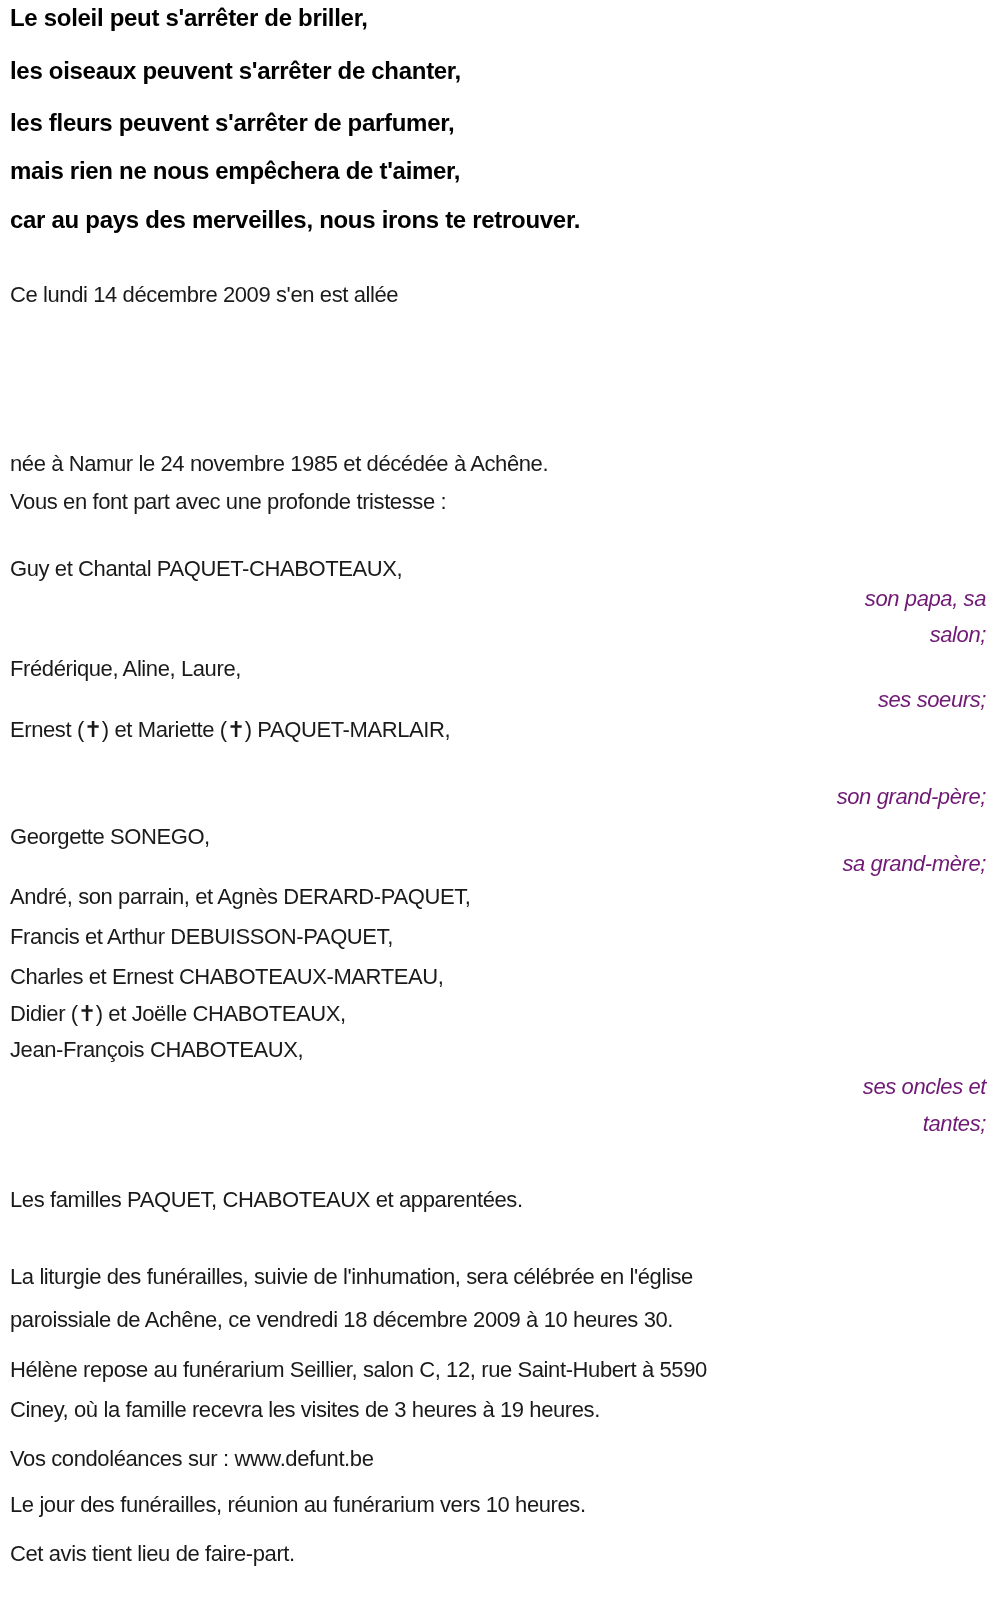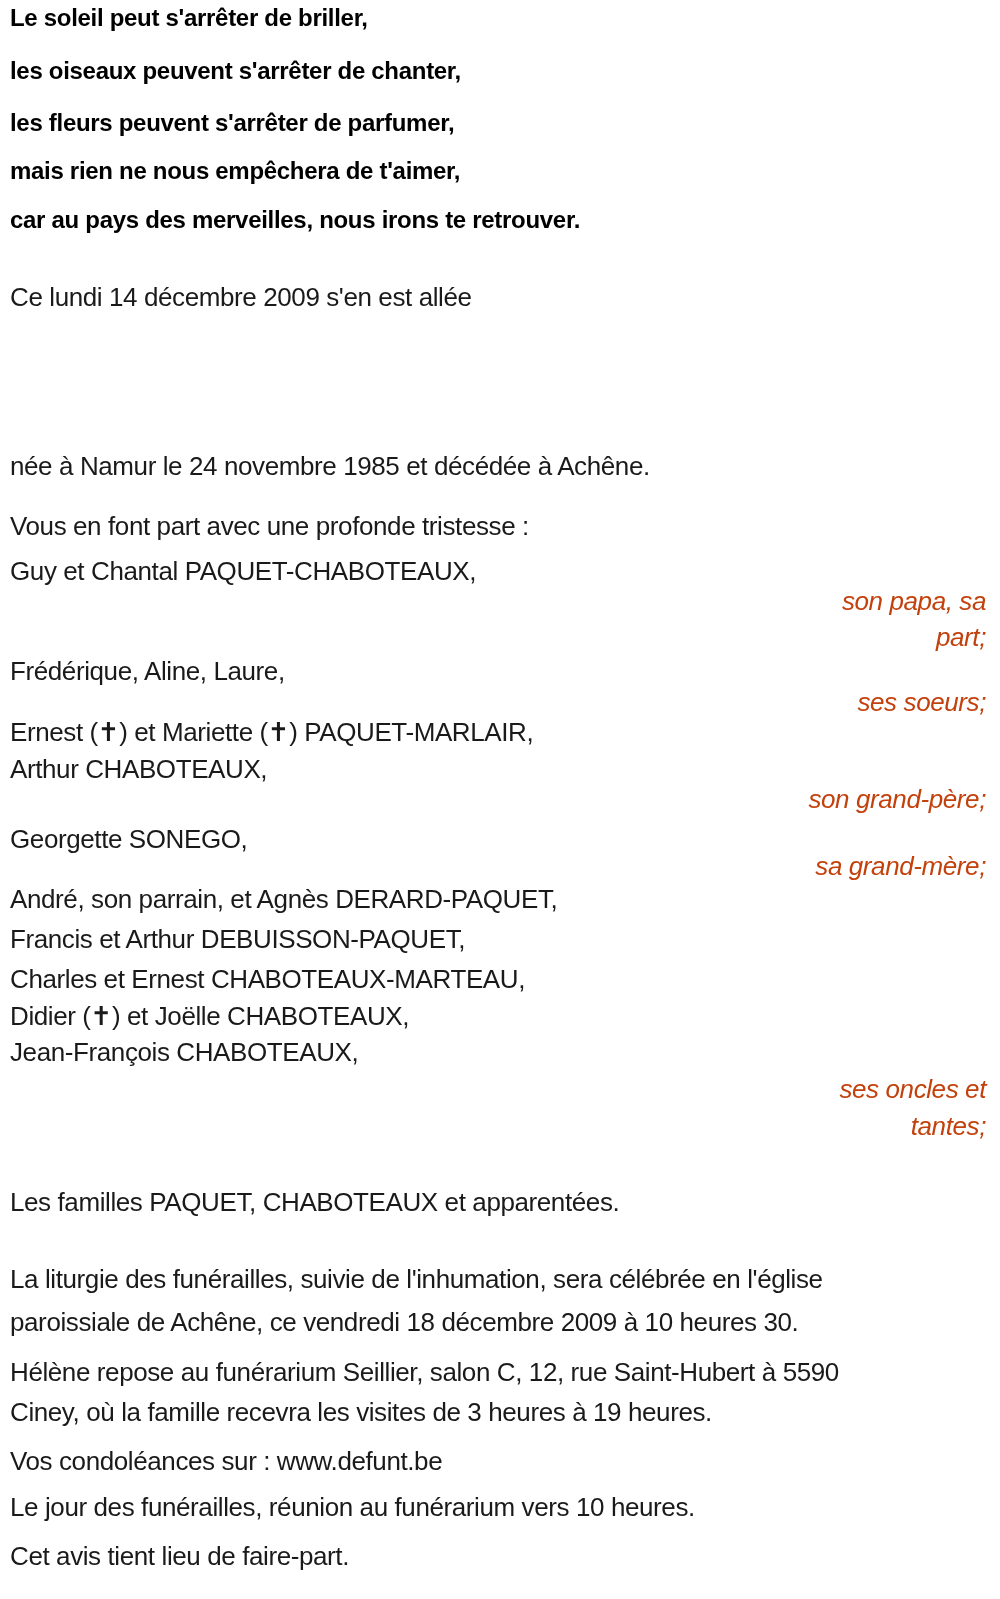--- a/index.html
+++ b/index.html
@@ -11,31 +11,31 @@
   }
   .page {
     position: relative;
     width: 1000px; height: 1599px;
     background: #ffffff;
   }
   .line {
     position: absolute;
     left: 10px;
     white-space: pre;
-    font-size: 26px;
+    font-size: 22px;
     line-height: 1.2;
     color: #1a1a1a;
     letter-spacing: -0.4px;
   }
   .right {
     left: auto;
     right: 14px;
     text-align: center;
     font-style: italic;
-    color: #c2410c;
+    color: #701a75;
   }
   .poem-line {
     font-weight: 700;
     font-size: 24px;
     color: #000000;
     letter-spacing: -0.3px;
   }
   .title {
     font-weight: 700;
     font-size: 40px;
@@ -49,31 +49,30 @@
 <div class="page">
 
   <div class="line poem-line" style="top:4px">Le soleil peut s'arrêter de briller,</div>
   <div class="line poem-line" style="top:57px">les oiseaux peuvent s'arrêter de chanter,</div>
   <div class="line poem-line" style="top:109px">les fleurs peuvent s'arrêter de parfumer,</div>
   <div class="line poem-line" style="top:157px">mais rien ne nous empêchera de t'aimer,</div>
   <div class="line poem-line" style="top:206px">car au pays des merveilles, nous irons te retrouver.</div>
 
   <div class="line" style="top:282px">Ce lundi 14 décembre 2009 s'en est allée</div>
   <div class="line" style="top:451px">née à Namur le 24 novembre 1985 et décédée à Achêne.</div>
-  <div class="line" style="top:511px">Vous en font part avec une profonde tristesse :</div>
+  <div class="line" style="top:489px">Vous en font part avec une profonde tristesse :</div>
 
   <div class="line" style="top:556px">Guy et Chantal PAQUET-CHABOTEAUX,</div>
   <div class="line right" style="top:586px">son papa, sa</div>
-  <div class="line right" style="top:622px">part;</div>
+  <div class="line right" style="top:622px">salon;</div>
 
   <div class="line" style="top:656px">Frédérique, Aline, Laure,</div>
   <div class="line right" style="top:687px">ses soeurs;</div>
 
   <div class="line" style="top:717px">Ernest (✝) et Mariette (✝) PAQUET-MARLAIR,</div>
-  <div class="line" style="top:754px">Arthur CHABOTEAUX,</div>
   <div class="line right" style="top:784px">son grand-père;</div>
 
   <div class="line" style="top:824px">Georgette SONEGO,</div>
   <div class="line right" style="top:851px">sa grand-mère;</div>
 
   <div class="line" style="top:884px">André, son parrain, et Agnès DERARD-PAQUET,</div>
   <div class="line" style="top:924px">Francis et Arthur DEBUISSON-PAQUET,</div>
   <div class="line" style="top:964px">Charles et Ernest CHABOTEAUX-MARTEAU,</div>
   <div class="line" style="top:1001px">Didier (✝) et Joëlle CHABOTEAUX,</div>
   <div class="line" style="top:1037px">Jean-François CHABOTEAUX,</div>

